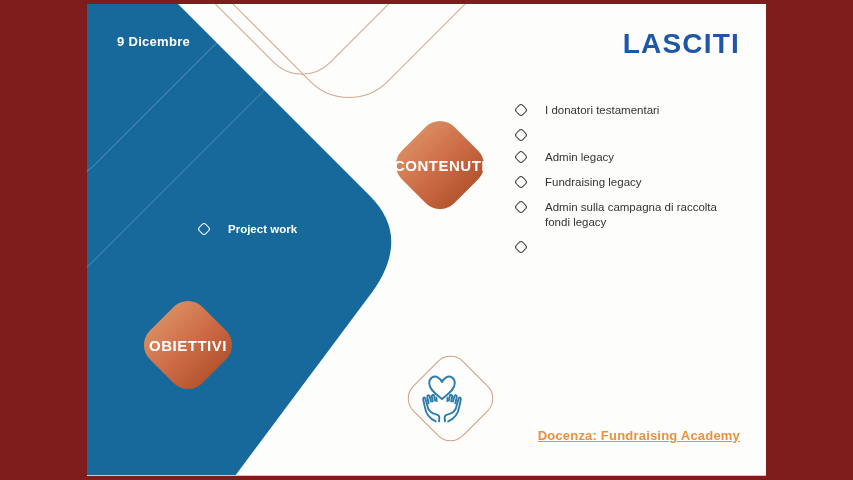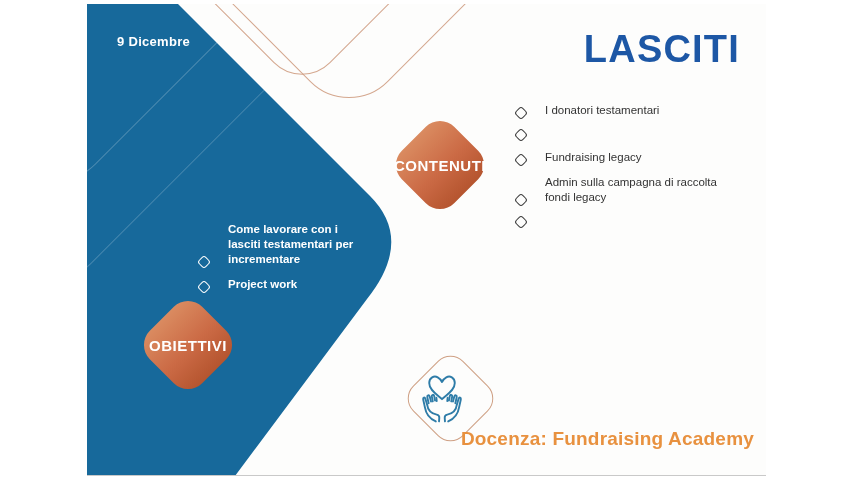--- a/index.html
+++ b/index.html
@@ -1,19 +1,19 @@
 <!DOCTYPE html>
 <html><head>
 <meta charset="utf-8">
 <style>
   * { margin:0; padding:0; box-sizing:border-box; }
   html,body { background:#000; }
   body { font-family:"Liberation Sans", sans-serif; }
   .stage {
-    position:relative; width:853px; height:480px; background:#ffffff; overflow:hidden;
+    position:relative; width:853px; height:480px; background:#7f1d1d; overflow:hidden;
   }
   .slide {
     position:absolute; left:87px; top:4px; width:679px; height:472px;
     background:#fdfdfc; overflow:hidden; border-bottom:1px solid #c9c9c9;
   }
   
   .blue-shape { position:absolute; left:0; top:0; }
   
   .deco { position:absolute; transform:rotate(45deg); pointer-events:none; }
   .deco-tan1 { left:125px; top:-130px; width:180px; height:180px; border:1.4px solid rgba(205,152,122,.85); border-radius:40px; }
@@ -21,54 +21,54 @@
   .deco-blue1 { left:-190px; top:-170px; width:310px; height:310px; border:1.5px solid rgba(255,255,255,.25); border-radius:62px; }
   .deco-blue2 { left:-270px; top:-200px; width:430px; height:430px; border:1.5px solid rgba(255,255,255,.20); border-radius:85px; }
   .deco-hands { left:328px; top:359px; width:71px; height:71px; border:1.5px solid #cfa084; border-radius:18px; }
 
   .slide-date {
     position:absolute; left:30px; top:30px; color:#ffffff; font-weight:700;
     font-size:13px; letter-spacing:.3px;
   }
   .slide-title {
     position:absolute; right:26px; top:24px; color:#1d57a5; font-weight:700;
-    font-size:38px; letter-spacing:1.2px;
+    font-size:28px; letter-spacing:1.2px;
   }
   
   .diamond {
     position:absolute; width:74px; height:74px; border-radius:20px;
     background:linear-gradient(90deg,#da8b60 0%,#cb6a45 55%,#b5552f 100%);
     transform:rotate(45deg);
   }
   .diamond-contenuti { left:316px; top:124px; }
   .diamond-obiettivi { left:64px; top:304px; }
   .diamond-label {
     position:absolute; left:50%; top:50%; transform:translate(-50%,-50%) rotate(-45deg);
     color:#fff; font-weight:700; font-size:15px; letter-spacing:.5px; white-space:nowrap;
   }
   
   .list { position:absolute; display:flex; flex-direction:column; gap:10px; }
   .list-contenuti { left:429px; top:99px; width:230px; }
   .list-obiettivi { left:112px; top:218px; width:190px; }
-  .list-row { display:flex; align-items:flex-end; }
+  .list-row { display:flex; align-items:flex-start; }
   .bullet {
     width:10px; height:10px; border:1.6px solid #3a3a3a; border-radius:3px;
     transform:rotate(45deg); flex-shrink:0; margin-top:2px; margin-right:19px;
   }
   .bullet-white { border-color:#ffffff; }
   .item-text {
     font-size:11.5px; line-height:15px; color:#333333; white-space:pre-line;
   }
   .list-obiettivi .item-text { color:#ffffff; font-weight:700; }
 
   .hands-icon { position:absolute; left:322px; top:358px; }
 
   .slide-footer {
-    position:absolute; right:12px; top:424px; color:#e8913f; font-weight:700;
-    font-size:19px; letter-spacing:.2px;
+    position:absolute; right:26px; top:424px; color:#e8913f; font-weight:700;
+    font-size:13px; letter-spacing:.2px;text-decoration:underline;
   }
 </style>
 </head>
 <body>
 
 <div class="stage">
   <div class="slide">
 
     <svg class="blue-shape" width="679" height="472" viewBox="0 0 679 472" aria-hidden="true">
       <path d="M 91 0 L 283 192 Q 327 236 280 295 L 148 472 L 0 472 L 0 0 Z" fill="#17699b"></path>
@@ -89,39 +89,37 @@
     <div class="list list-contenuti">
       <div class="list-row">
         <span class="bullet"></span>
         <span class="item-text">I donatori testamentari</span>
       </div>
       <div class="list-row">
         <span class="bullet"></span>
       </div>
       <div class="list-row">
         <span class="bullet"></span>
+        <span class="item-text">Admin legacy</span>
+      </div>
+      <div class="list-row">
+        <span class="bullet"></span>
         <span class="item-text">Fundraising legacy</span>
       </div>
       <div class="list-row">
         <span class="bullet"></span>
         <span class="item-text">Admin sulla campagna di raccolta
 fondi legacy</span>
       </div>
       <div class="list-row">
         <span class="bullet"></span>
       </div>
     </div>
 
     <div class="list list-obiettivi">
-      <div class="list-row">
-        <span class="bullet bullet-white"></span>
-        <span class="item-text">Come lavorare con i
-lasciti testamentari per
-incrementare</span>
-      </div>
       <div class="list-row">
         <span class="bullet bullet-white"></span>
         <span class="item-text">Project work</span>
       </div>
     </div>
 
     <div class="diamond diamond-obiettivi">
       <span class="diamond-label">OBIETTIVI</span>
     </div>
 

